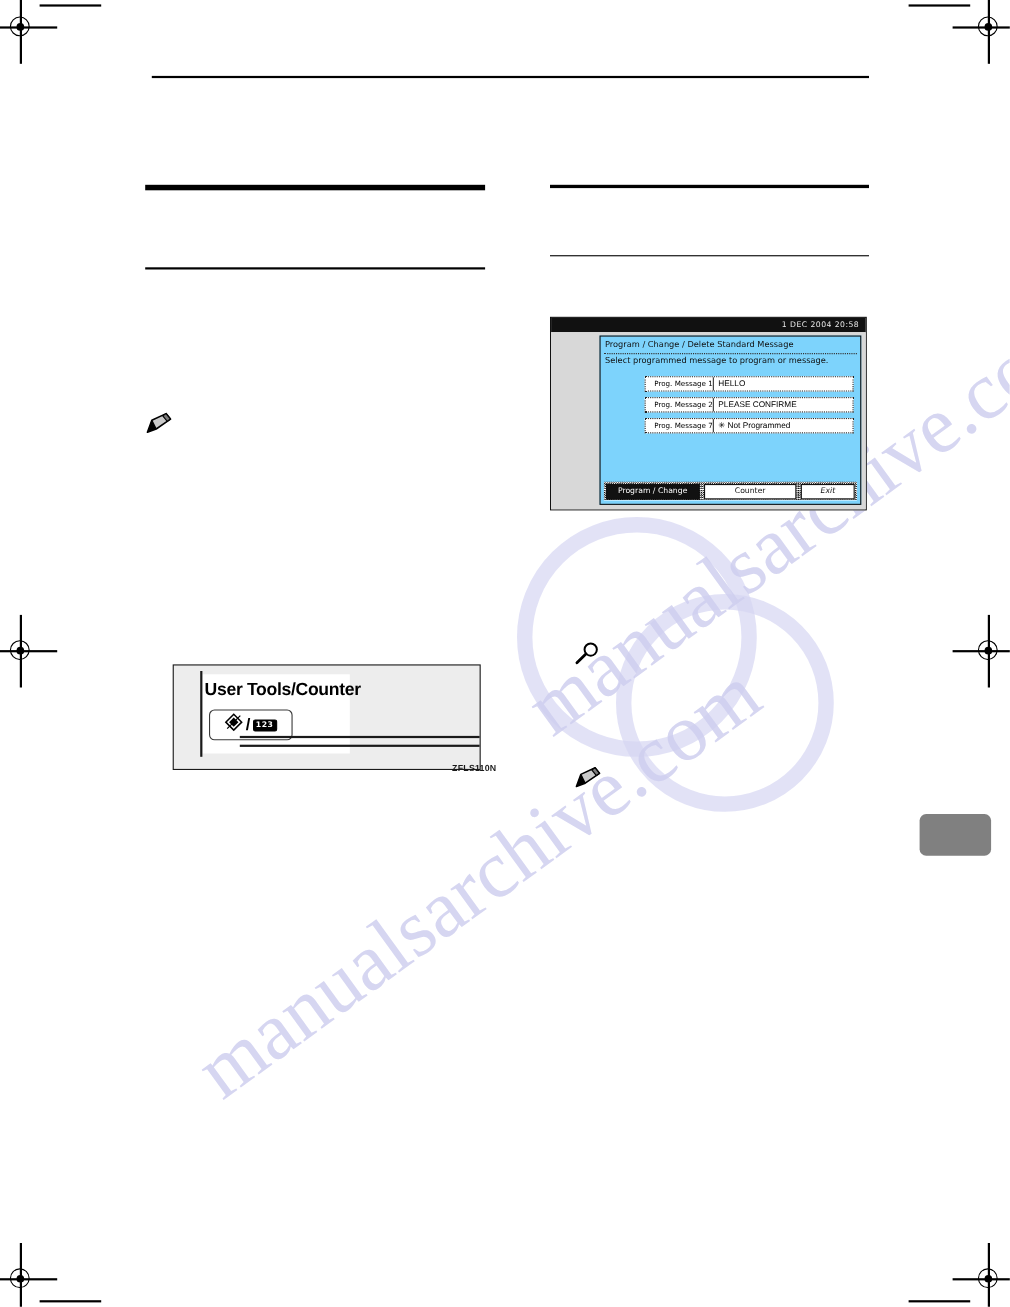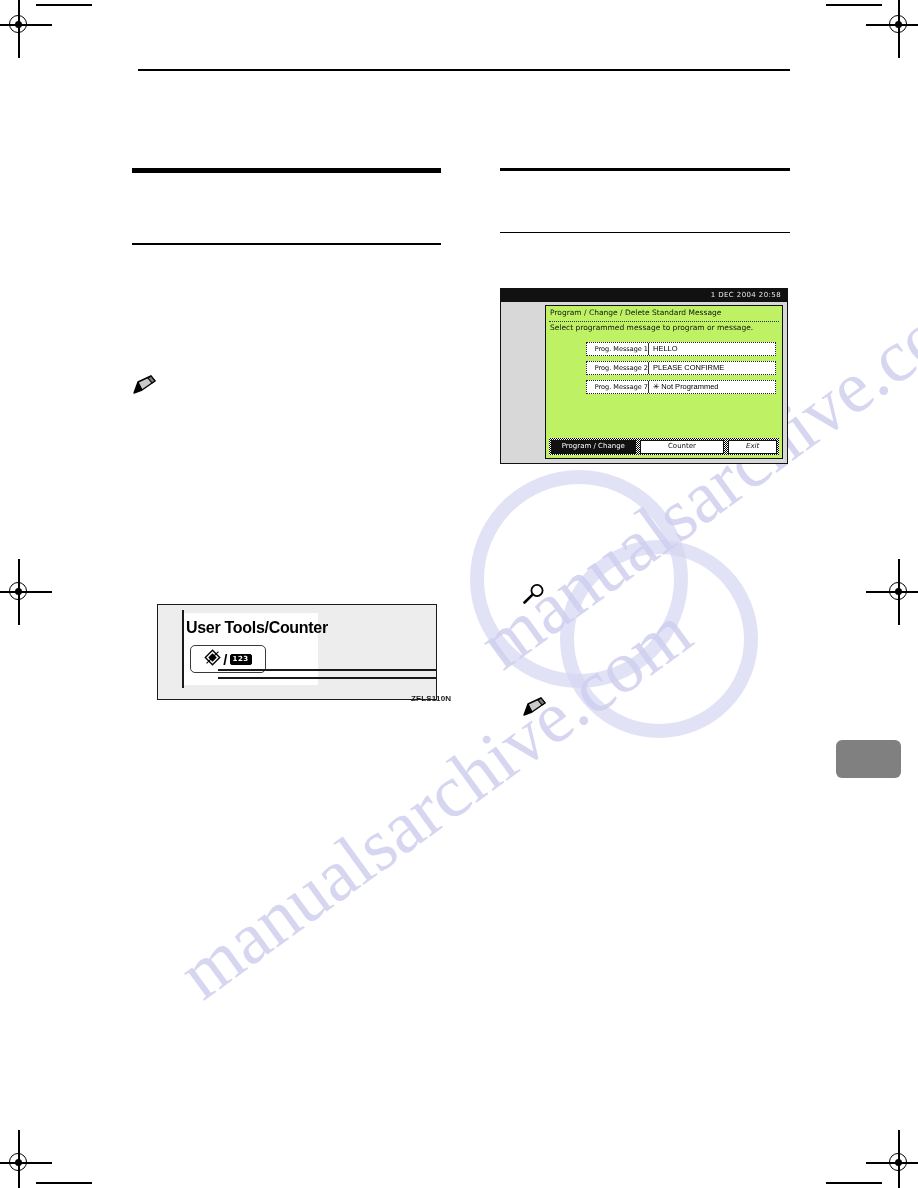--- a/index.html
+++ b/index.html
@@ -136,21 +136,21 @@
     width: 30px;
     height: 19px;
     background: #c9c9c9;
     border: 1.5px solid #111;
     box-sizing: border-box;
   }
   .lcd-screen {
     position: absolute;
     left: 44px; top: 3px;
     right: 4px; bottom: 4px;
-    background: #bef264;
+    background: #7dd3fc;
     border: 1.5px solid #111;
     box-sizing: border-box;
   }
   .lcd-title {
     position: absolute;
     left: 4px; top: 2px;
     font-size: 7.5px;
     color: #111;
     white-space: nowrap;
   }

